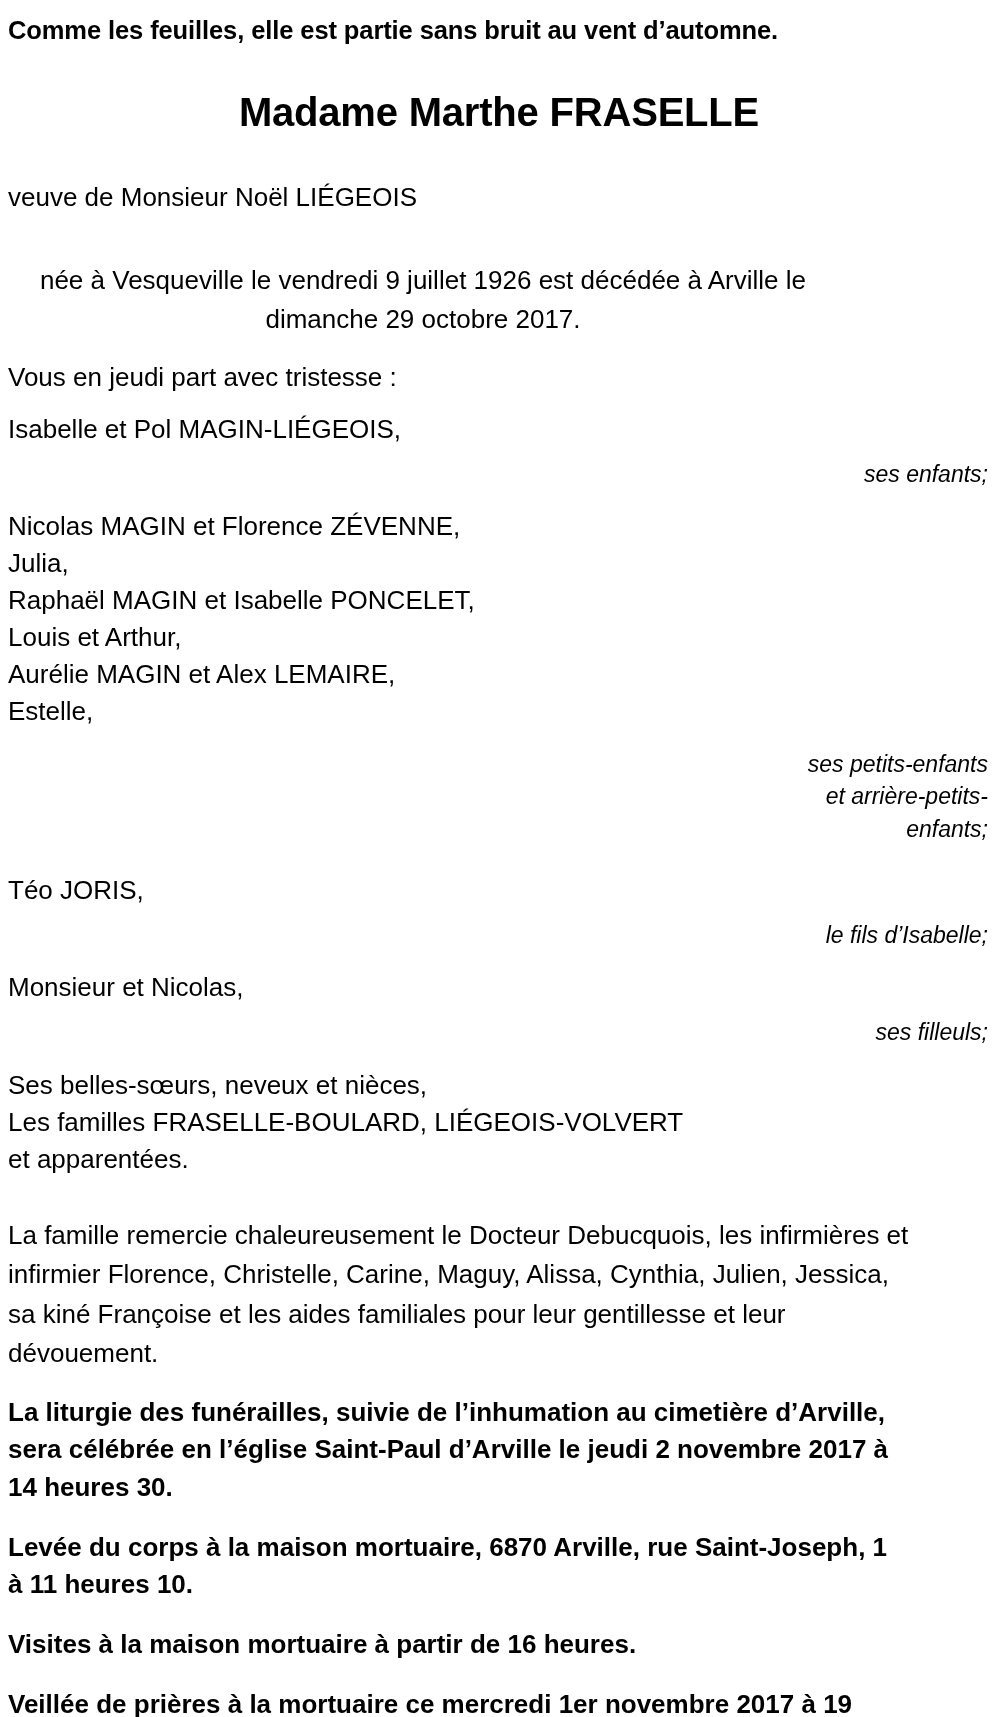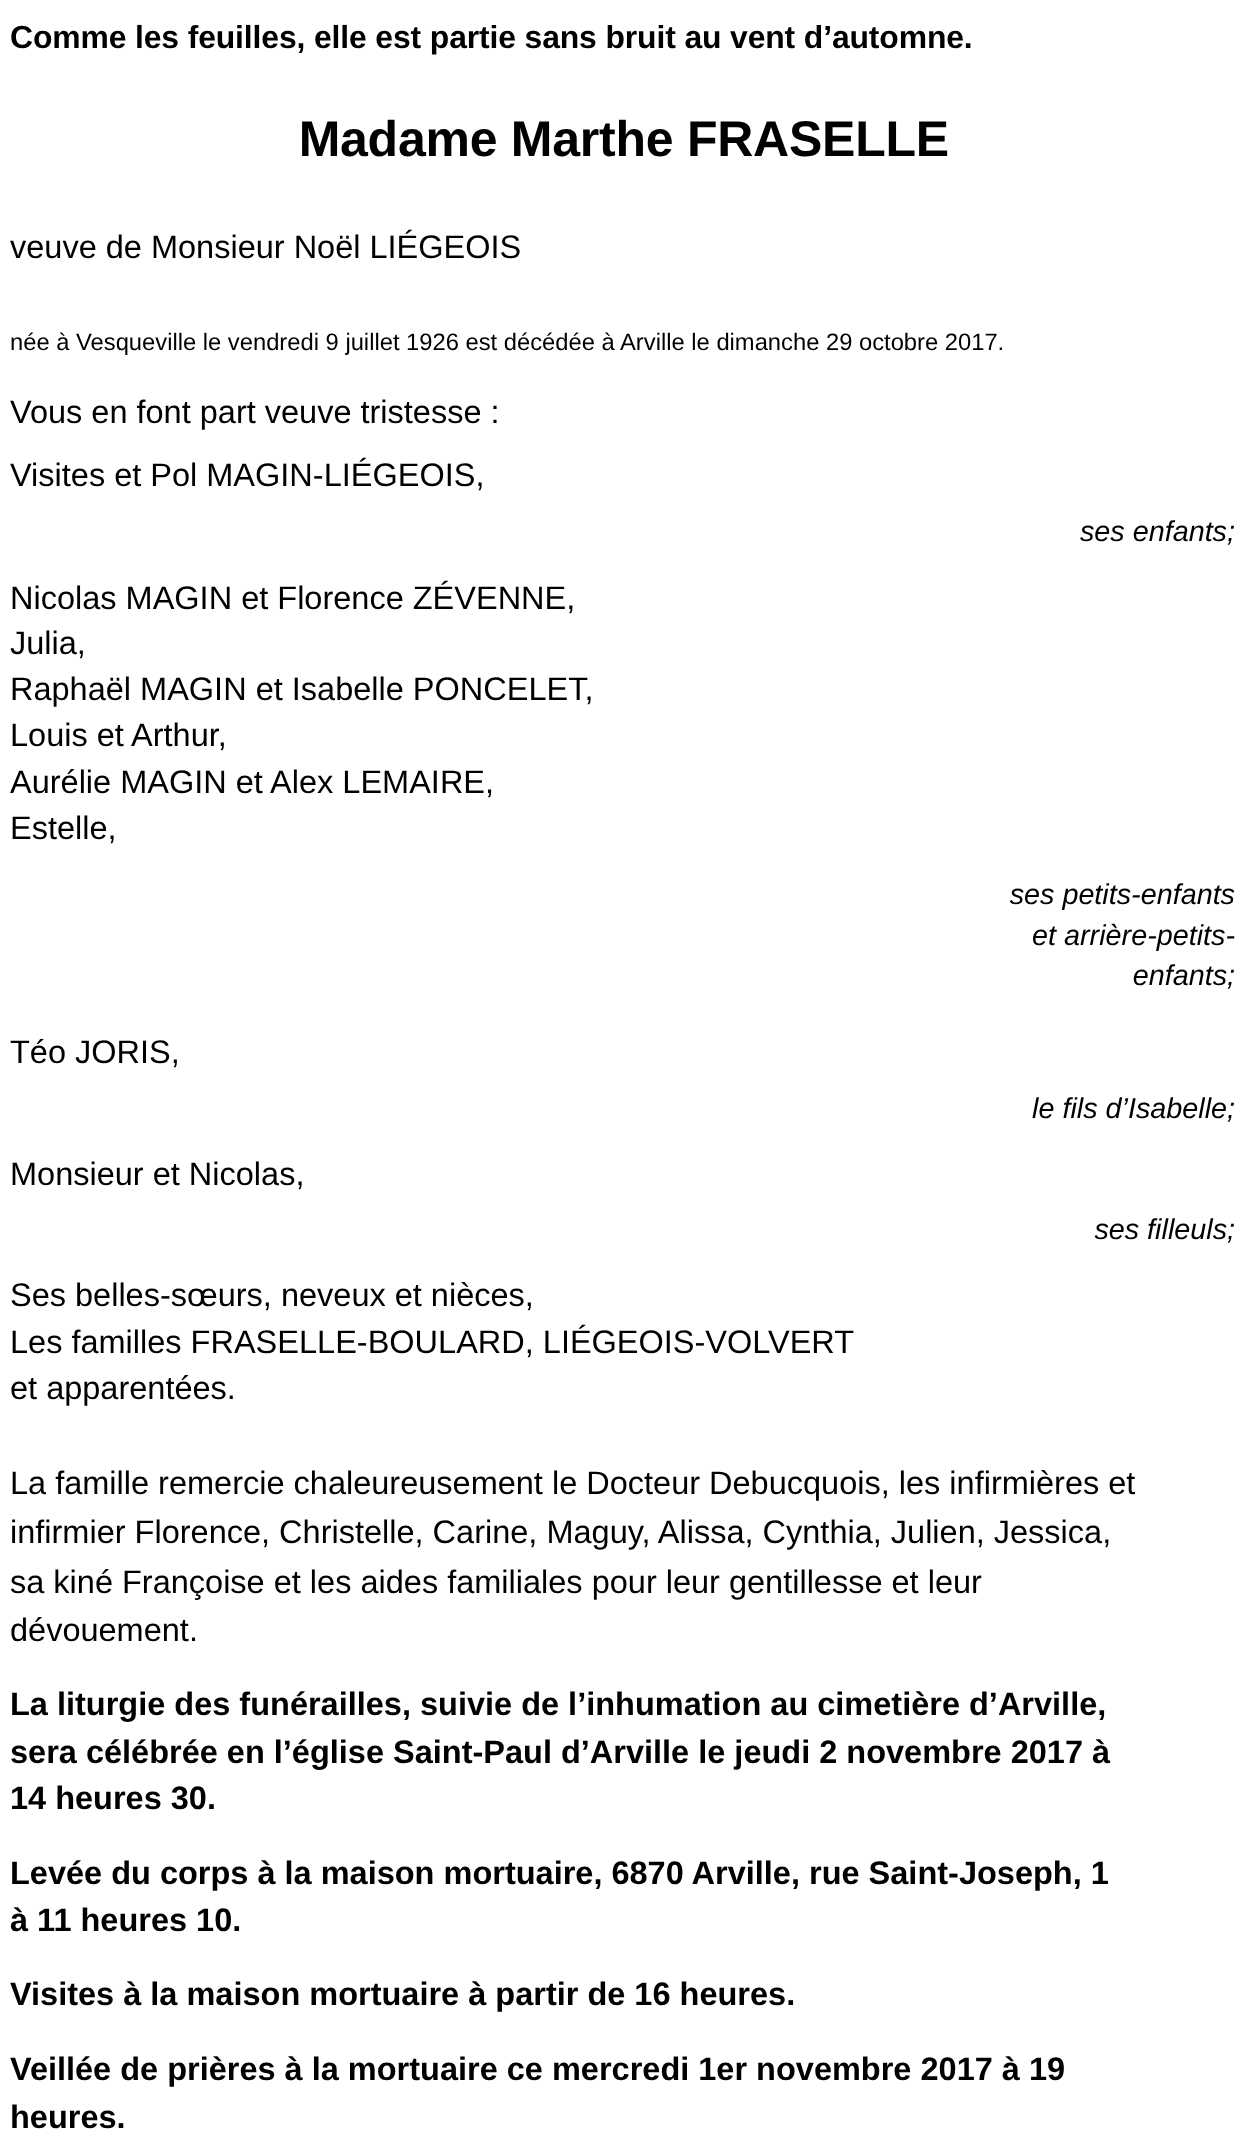--- a/index.html
+++ b/index.html
@@ -43,25 +43,26 @@
     font-stretch: condensed;
     text-align: center;
   }
   .widow-line {
     font-size: 26px;
     line-height: 1.3;
     margin: 0 0 47px 0;
     font-stretch: condensed;
   }
   .birth-death {
-    font-size: 19px;
+    font-size: 26px;
     line-height: 1.48;
     margin: 16px 0 20px 0;
     font-stretch: condensed;
     max-width: 830px;
+    text-align: center;
   }
   .announce-lead {
     font-size: 26px;
     line-height: 1.48;
     margin: 0 0 14px 0;
     font-stretch: condensed;
   }
 
   
   .family-list {
@@ -126,25 +127,25 @@
   <div class="inner">
 
     <p class="epitaph">Comme les feuilles, elle est partie sans bruit au vent d’automne.</p>
 
     <h1 class="deceased-name">Madame Marthe FRASELLE</h1>
 
     <p class="widow-line">veuve de Monsieur Noël LIÉGEOIS</p>
 
     <p class="birth-death">née à Vesqueville le vendredi 9 juillet 1926 est décédée à Arville le dimanche 29 octobre 2017.</p>
 
-    <p class="announce-lead">Vous en font part veuve tristesse :</p>
+    <p class="announce-lead">Vous en jeudi part avec tristesse :</p>
 
     <div class="family-list">
 
-      <div class="fam-line">Visites et Pol MAGIN-LIÉGEOIS,</div>
+      <div class="fam-line">Isabelle et Pol MAGIN-LIÉGEOIS,</div>
       <div class="fam-gap-sm"></div>
       <div class="relation">ses enfants;</div>
       <div class="fam-gap-md"></div>
 
       <div class="fam-line">Nicolas MAGIN et Florence ZÉVENNE,</div>
       <div class="fam-line">Julia,</div>
       <div class="fam-line">Raphaël MAGIN et Isabelle PONCELET,</div>
       <div class="fam-line">Louis et Arthur,</div>
       <div class="fam-line">Aurélie MAGIN et Alex LEMAIRE,</div>
       <div class="fam-line">Estelle,</div>

